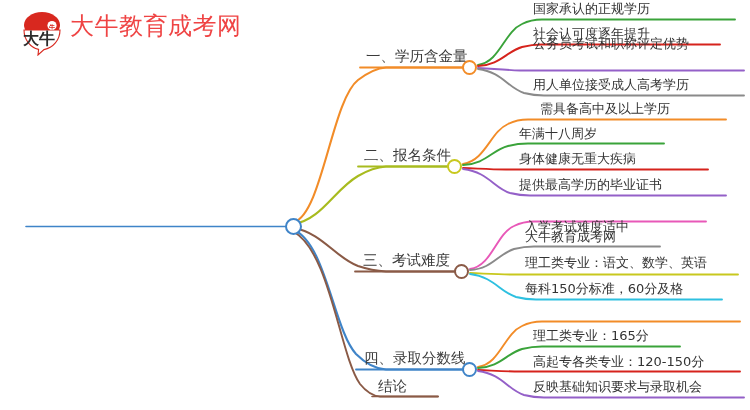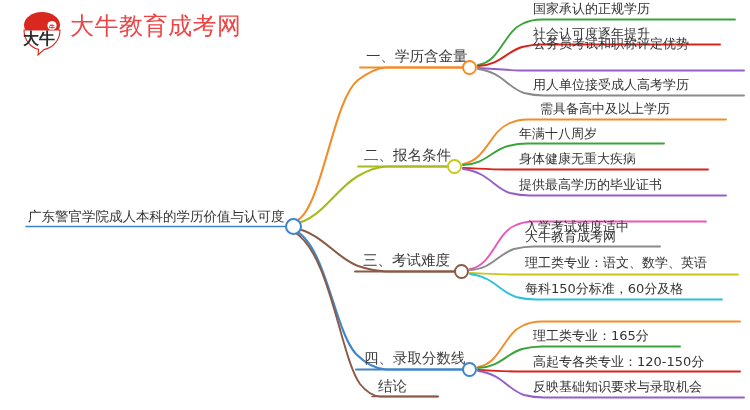--- a/index.html
+++ b/index.html
@@ -140,21 +140,20 @@
       <path d="M478,371 C502,374 508,390 524,395 C532,397 538,397.5 544,397.5 L744,397.5" stroke="#9460c8" stroke-width="1.9"></path>
 
       <line x1="360" y1="67.5" x2="470" y2="67.5" stroke="#f28c28" stroke-width="1.8"></line>
       <line x1="358" y1="166.5" x2="455" y2="166.5" stroke="#a8bb1e" stroke-width="1.8"></line>
       <line x1="355" y1="271.5" x2="462" y2="271.5" stroke="#8a5a46" stroke-width="1.8"></line>
       <line x1="356" y1="369.5" x2="470" y2="369.5" stroke="#3f84c8" stroke-width="1.8"></line>
       <line x1="372" y1="396.5" x2="438" y2="396.5" stroke="#8a5a46" stroke-width="1.6"></line>
     </g>
   </svg>
 
-  <div class="node-label root-label" style="left:28px; top:209px;">广东警官学院成人本科的学历价值与认可度</div>
   <div class="node-dot" style="left:285px; top:218px; width:17px; height:17px; border:2px solid #3f84c8;"></div>
 
   <div class="node-label branch-label" style="left:366px; top:48px;">一、学历含金量</div>
   <div class="node-dot" style="left:462px; top:60px; width:15px; height:15px; border:2px solid #f28c28;"></div>
 
   <div class="node-label leaf-label" style="left:533px; top:2px;">国家承认的正规学历</div>
   <div class="node-label leaf-label" style="left:533px; top:27px;">社会认可度逐年提升</div>
   <div class="node-label leaf-label" style="left:533px; top:37px;">公务员考试和职称评定优势</div>
   <div class="node-label branch-label" style="left:364px; top:147px;">二、报名条件</div>
 

